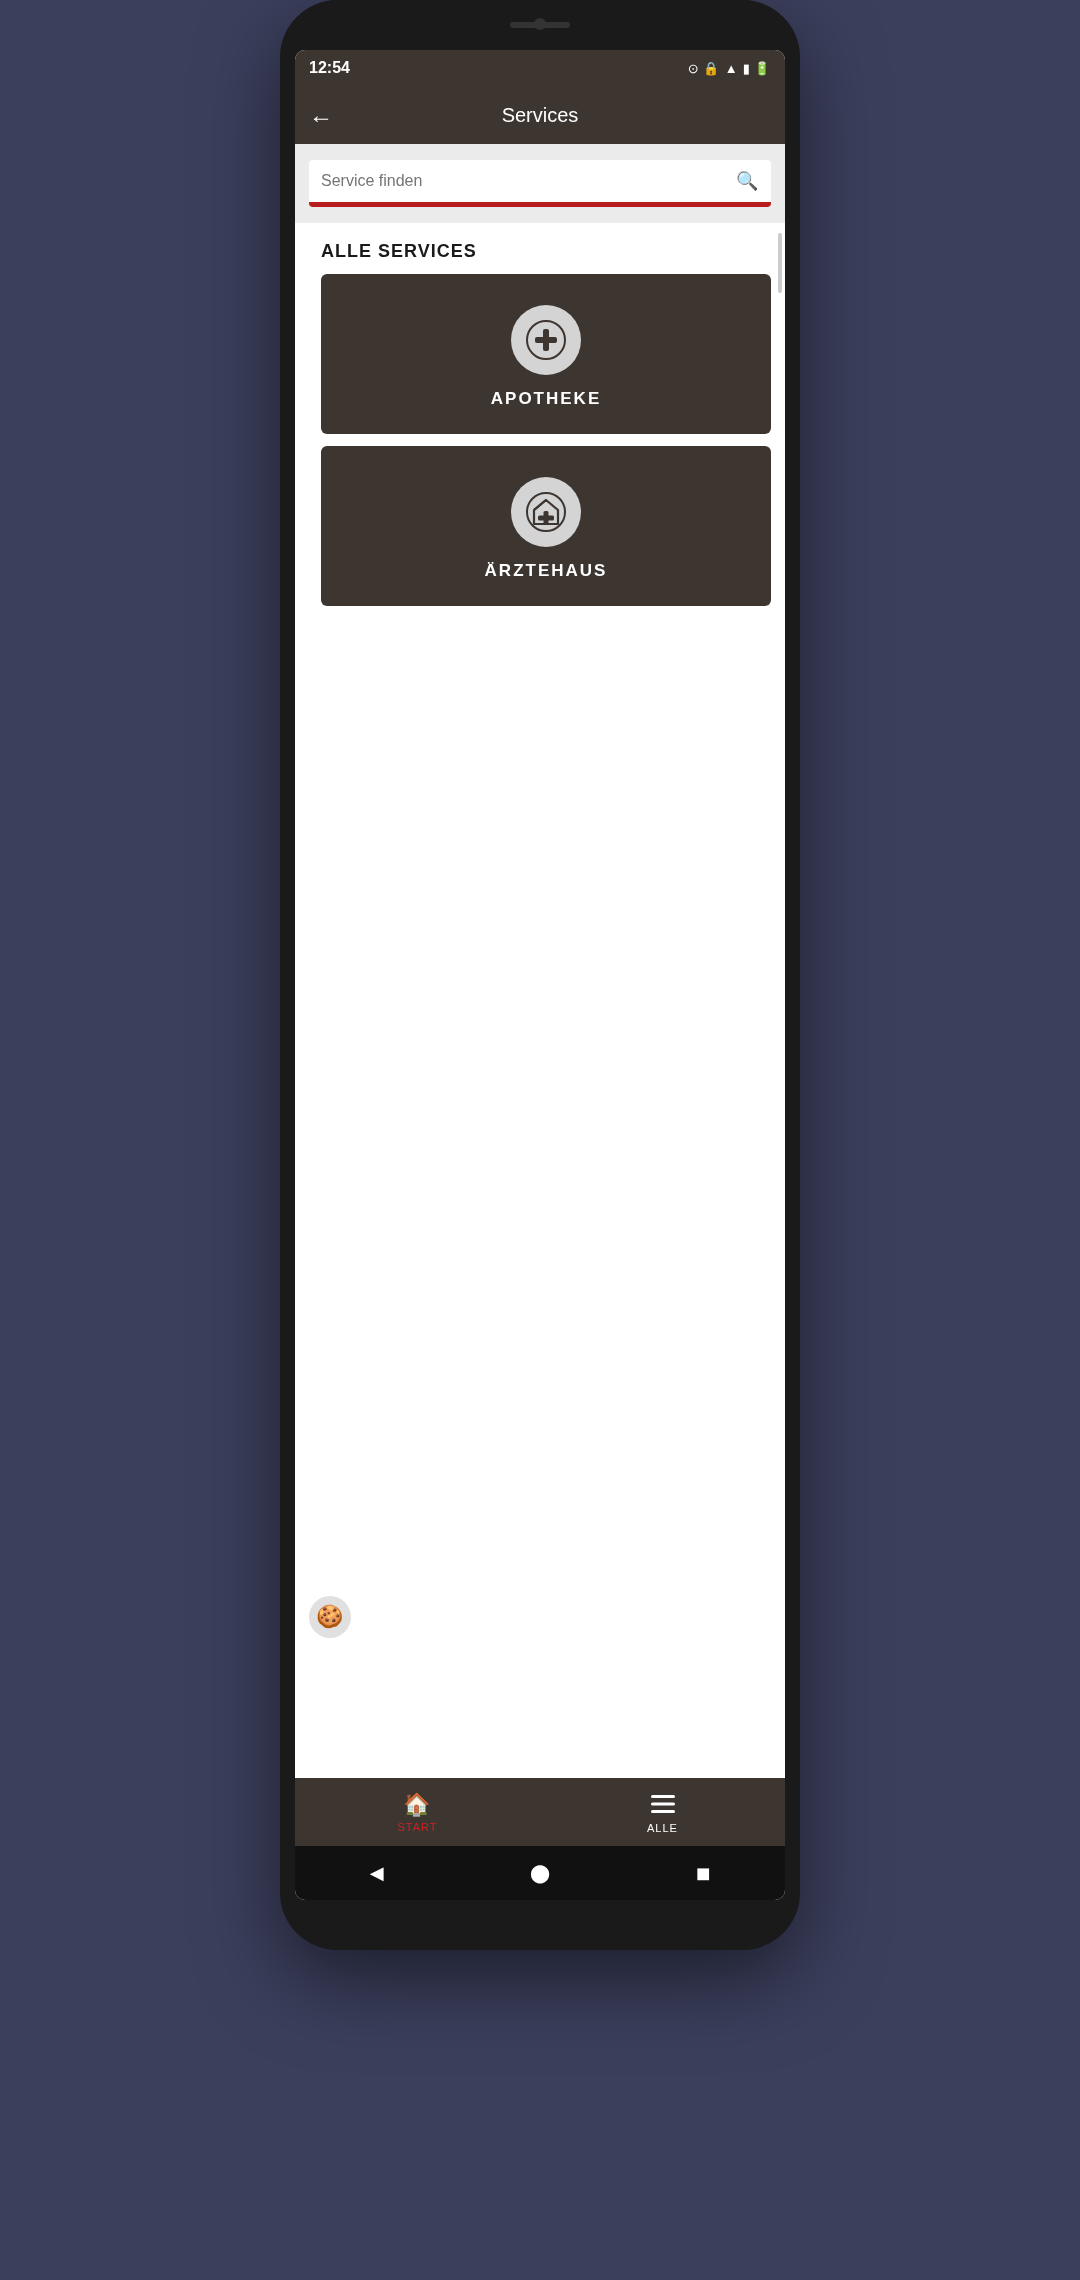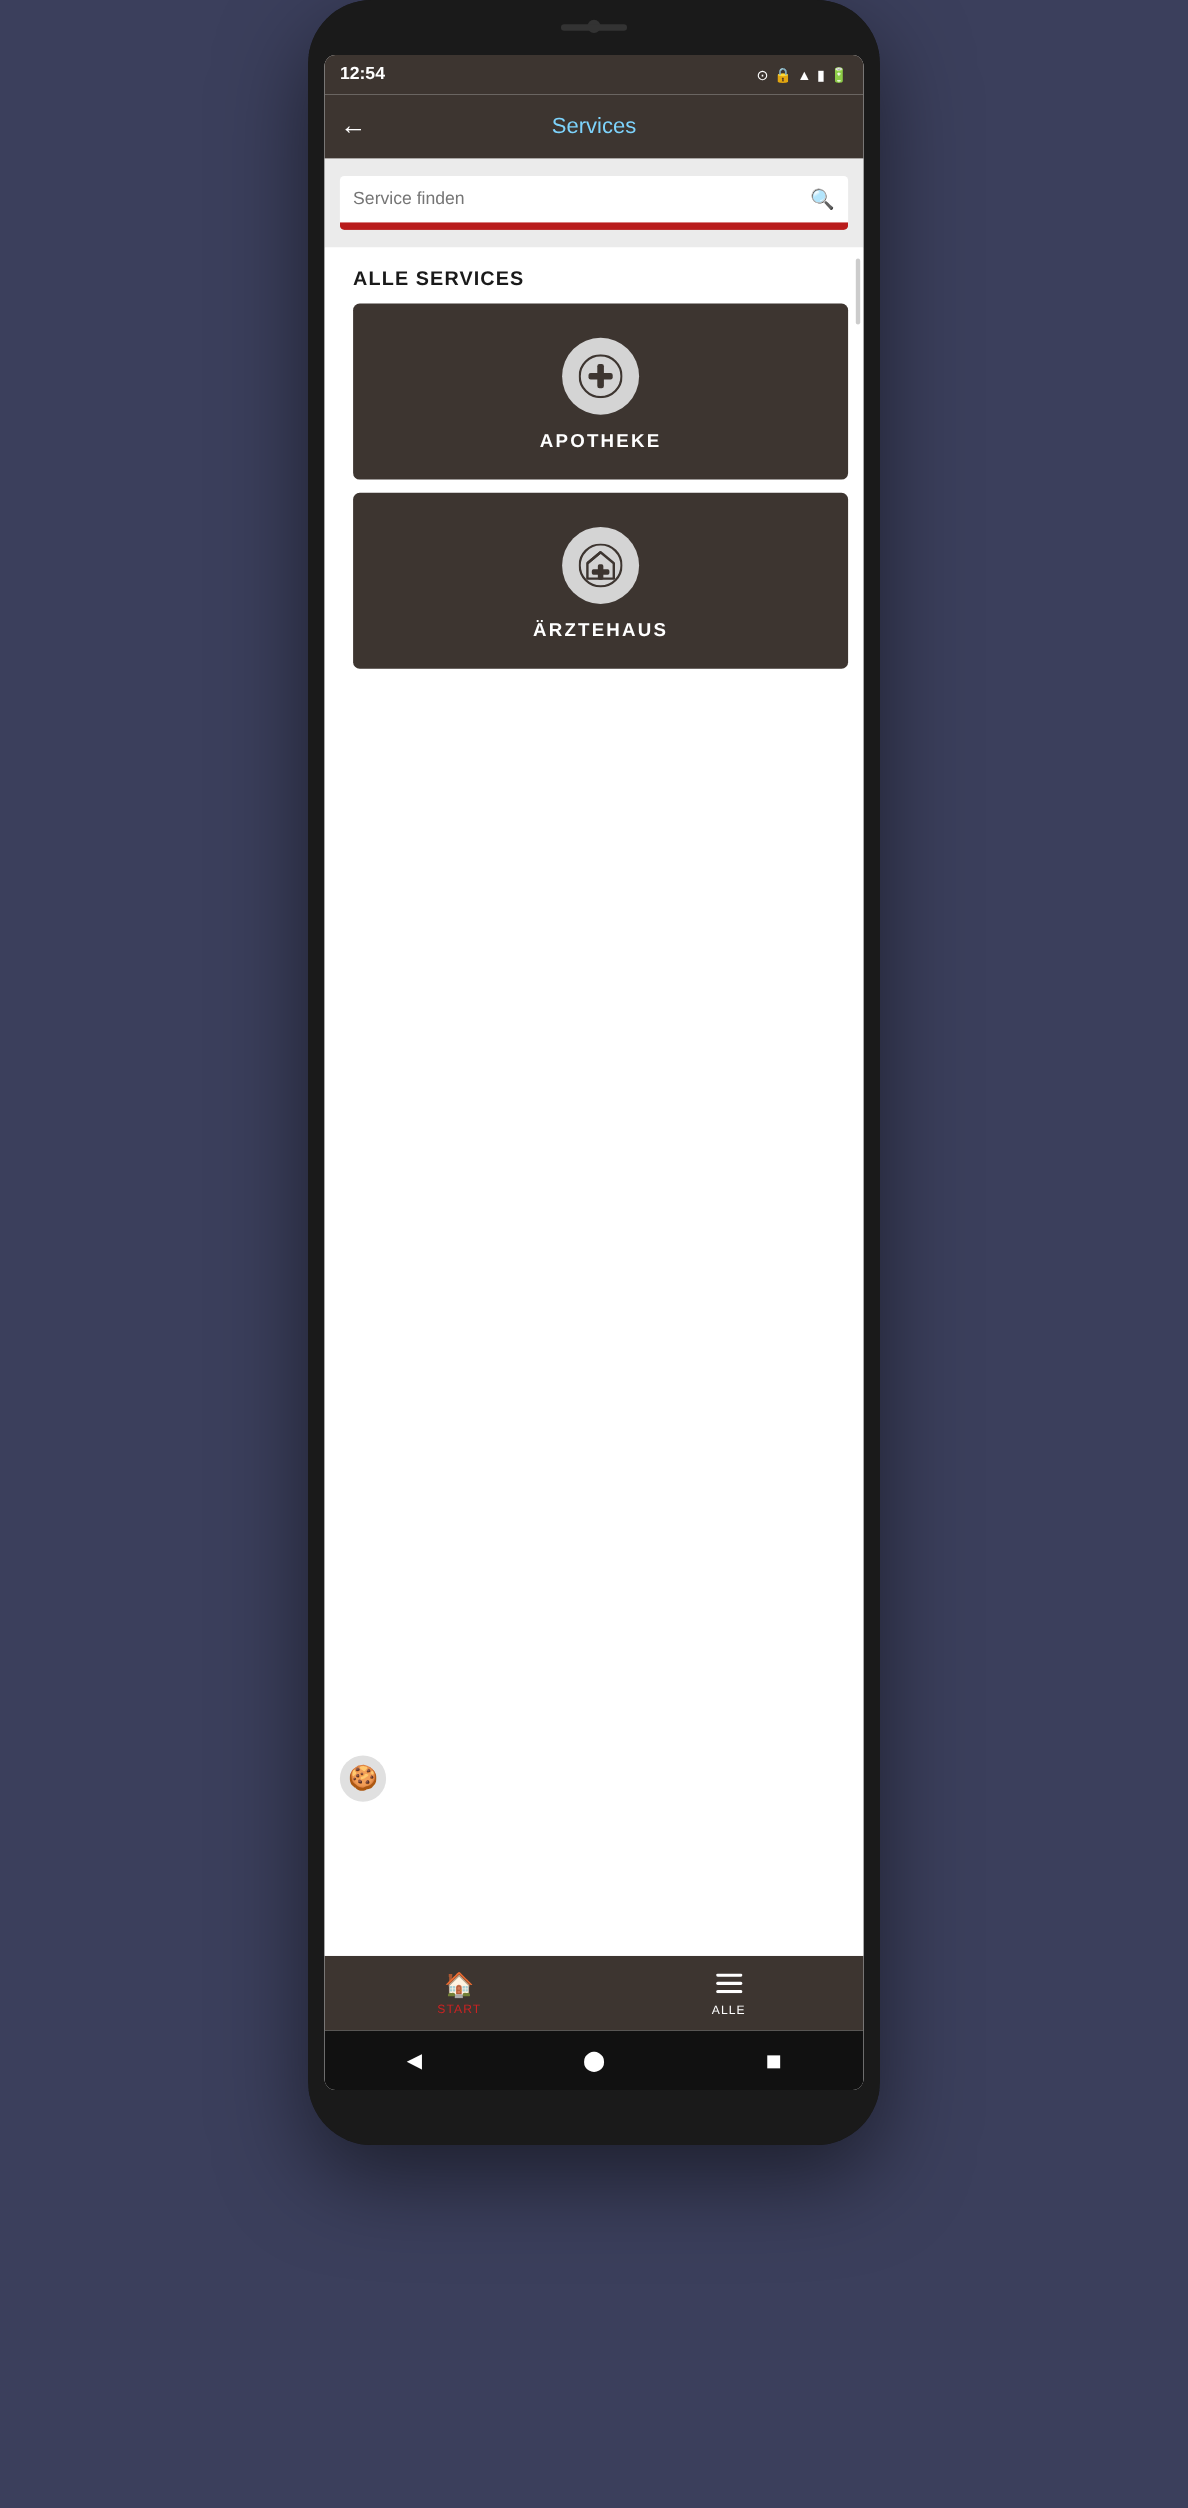--- a/index.html
+++ b/index.html
@@ -127,40 +127,40 @@
       position: absolute;
       left: 14px;
       color: #ffffff;
       font-size: 24px;
       cursor: pointer;
       background: none;
       border: none;
     }
 
     .app-bar-title {
-      color: #7dd3fc;
+      color: #ffffff;
       font-size: 20px;
       font-weight: normal;
     }
 
     
     .search-bar-container {
       width: 100%;
       background: #ebebeb;
       padding: 16px 14px;
       flex-shrink: 0;
     }
 
     .search-input-wrapper {
       background: #ffffff;
       border-radius: 4px;
       display: flex;
       align-items: center;
       padding: 10px 12px;
-      border-bottom: 7px solid #b91c1c;
+      border-bottom: 5px solid #b91c1c;
     }
 
     .search-input {
       flex: 1;
       border: none;
       outline: none;
       font-size: 16px;
       color: #aaaaaa;
       background: transparent;
     }

